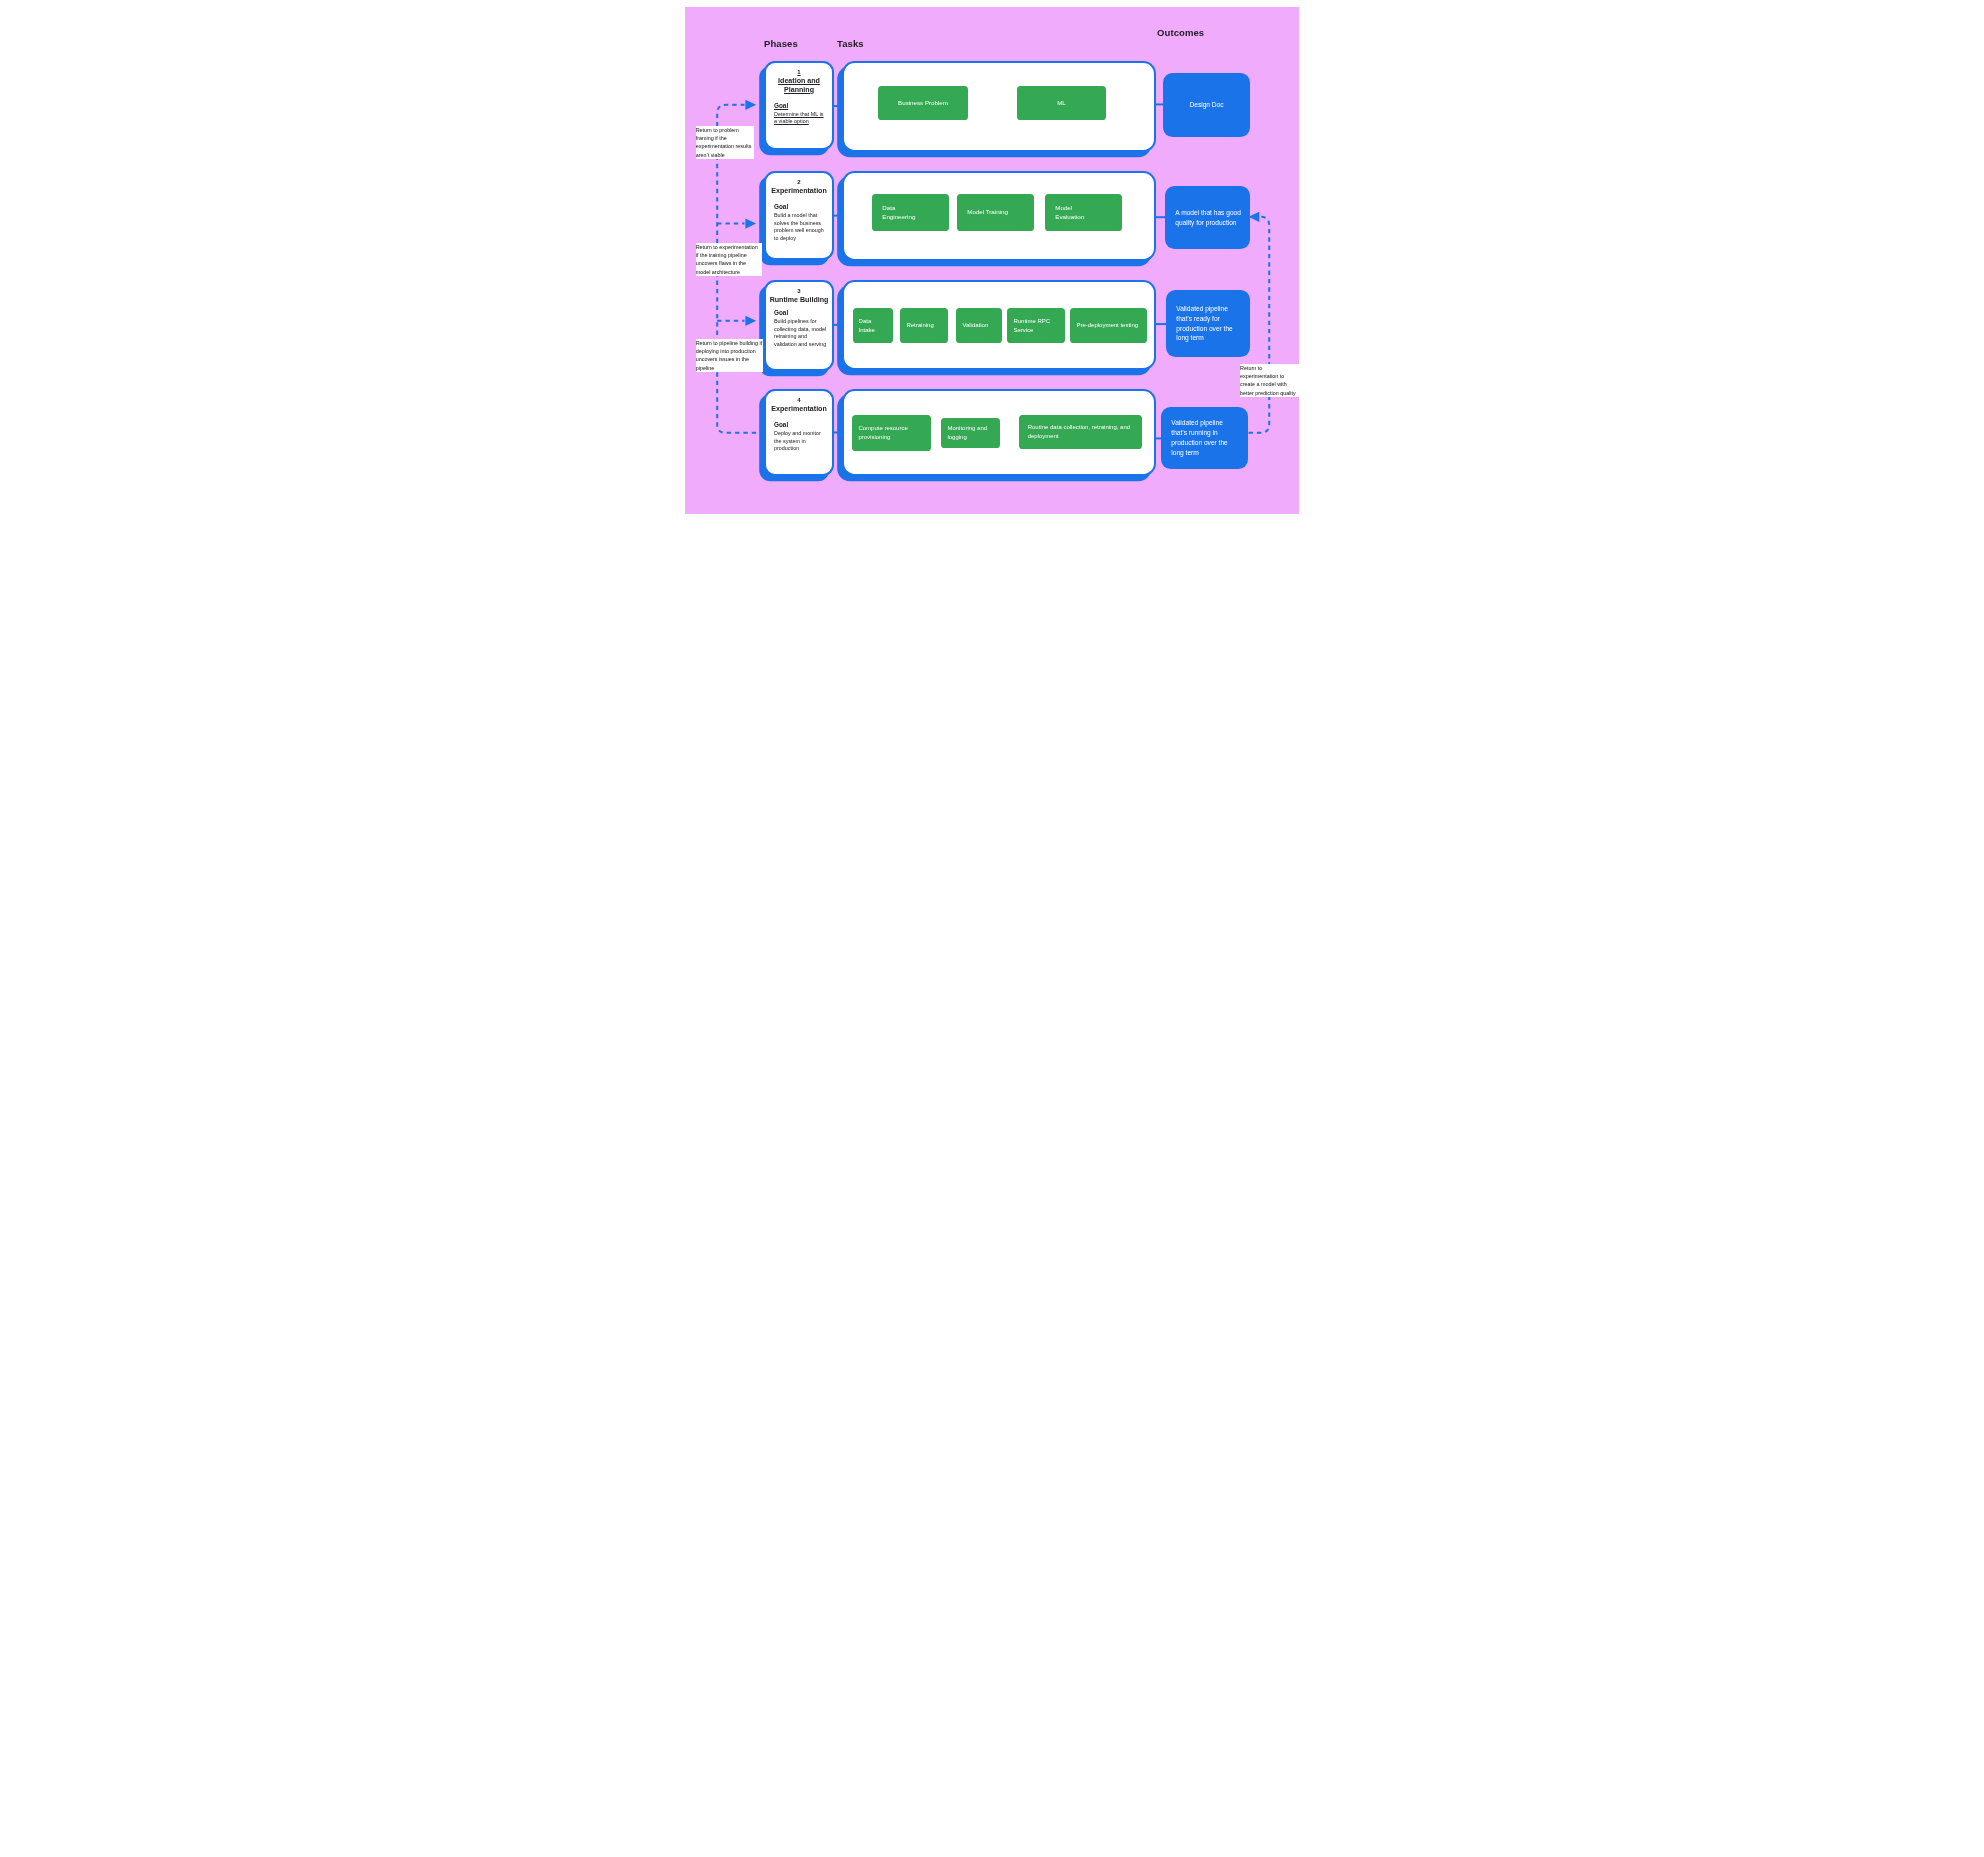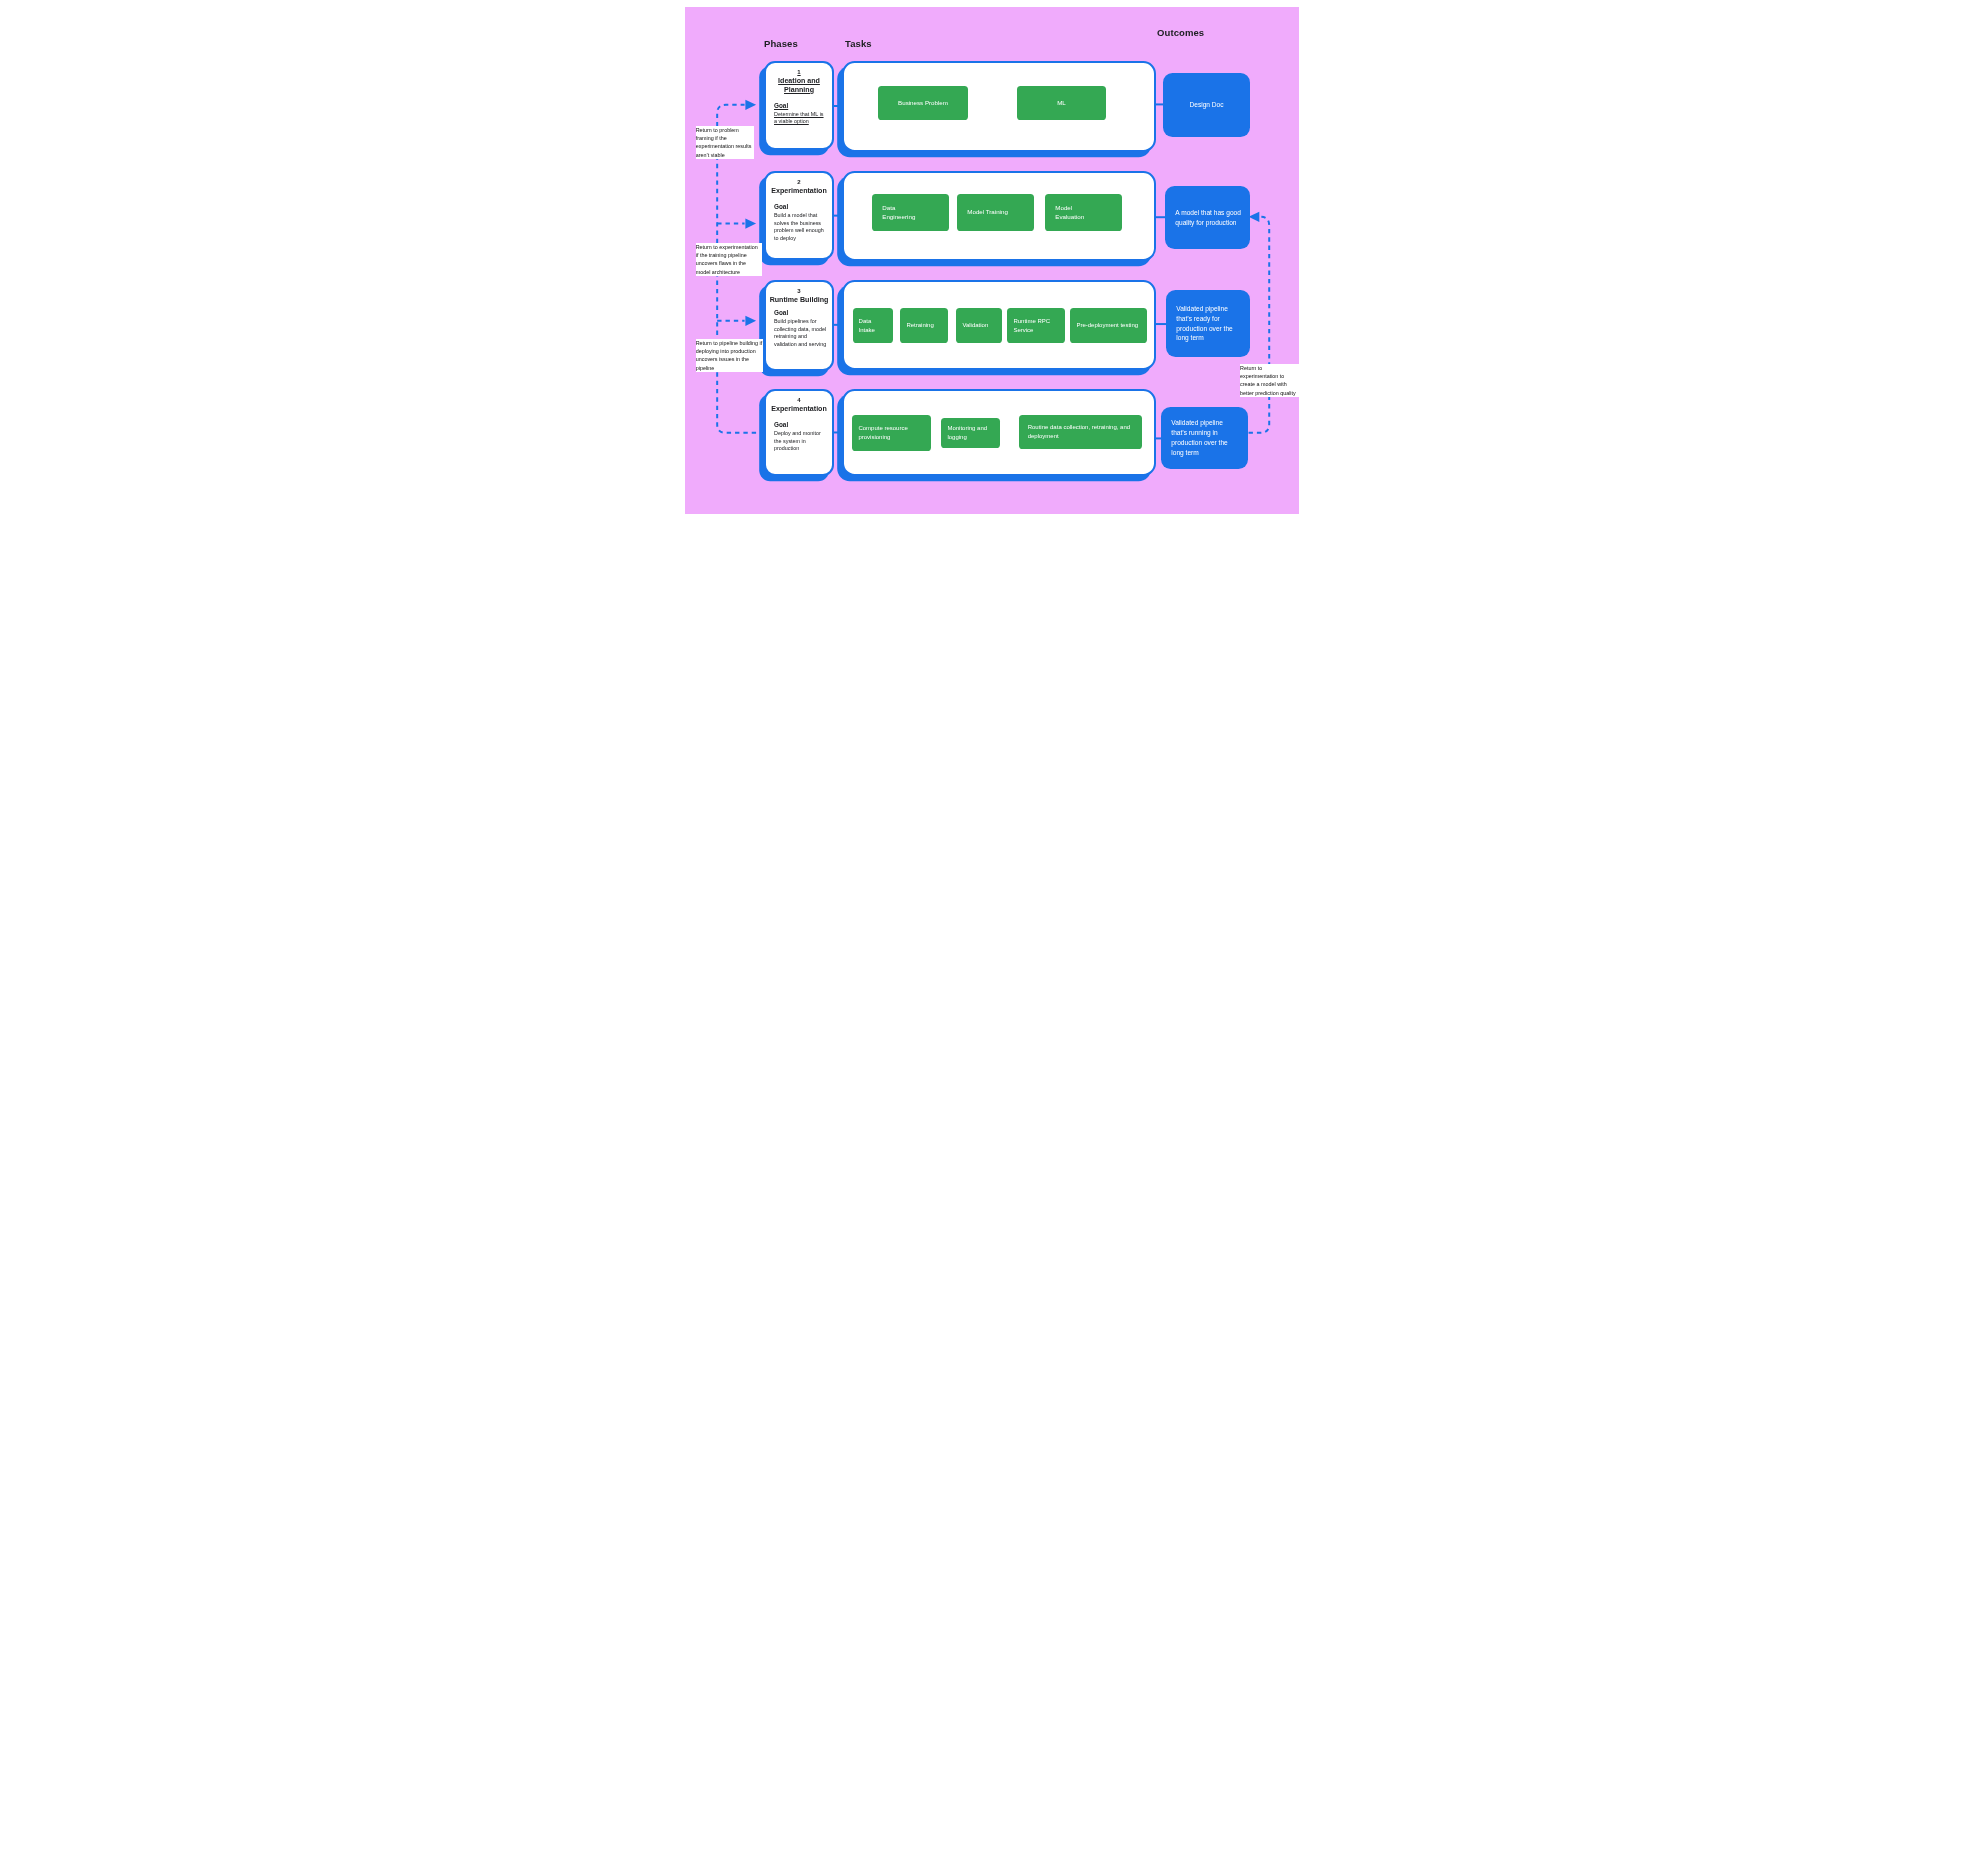--- a/index.html
+++ b/index.html
@@ -1,19 +1,19 @@
 <!DOCTYPE html>
 <html style="font-size:6.4px"><head>
 <meta charset="utf-8">
 <style>
   html,body{margin:0;padding:0;background:#ffffff;font-family:"Liberation Sans",sans-serif;color:#202124;}
   .canvas{position:relative;width:614px;height:507px;margin:7px auto;background:#f0abfc;overflow:hidden;}
   .col-header{position:absolute;font-size:9.5px;font-weight:bold;letter-spacing:0.1px;}
   #hdr-phases{left:79px;top:31px;}
-  #hdr-tasks{left:160px;top:31px;}
+  #hdr-tasks{left:152px;top:31px;}
   #hdr-outcomes{left:472px;top:20px;}
 
   .phase-box{position:absolute;left:79px;width:70px;background:#fff;border:2px solid #1A73E8;
     border-radius:11px;box-shadow:-4.8px 5.2px 0 0 #1A73E8;box-sizing:border-box;text-align:center;}
   .phase-num{font-size:6px;font-weight:bold;margin-top:6.4px;}
   .phase-title{font-size:7.1px;font-weight:bold;line-height:1.25;margin:1.6px 2.4px 0 2.4px;}
   .phase-goal{ text-align:left;margin:7.1px 4px 0 8px;}
   .goal-label{font-size:6.4px;font-weight:bold;}
   .goal-text{font-size:5.4px;line-height:1.42;margin-top:2px;}
 

